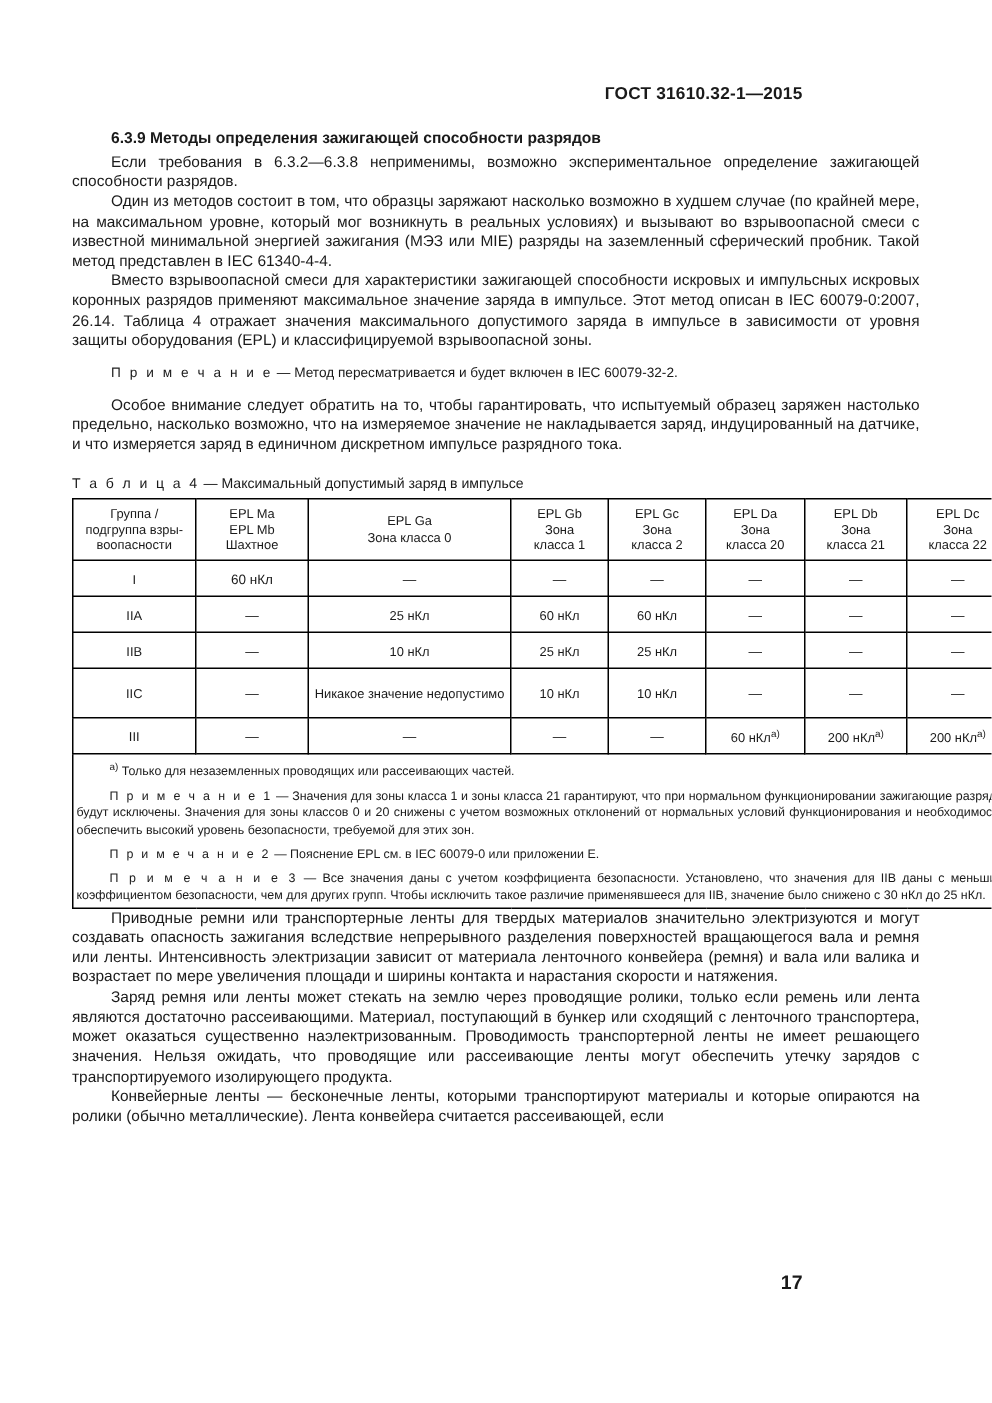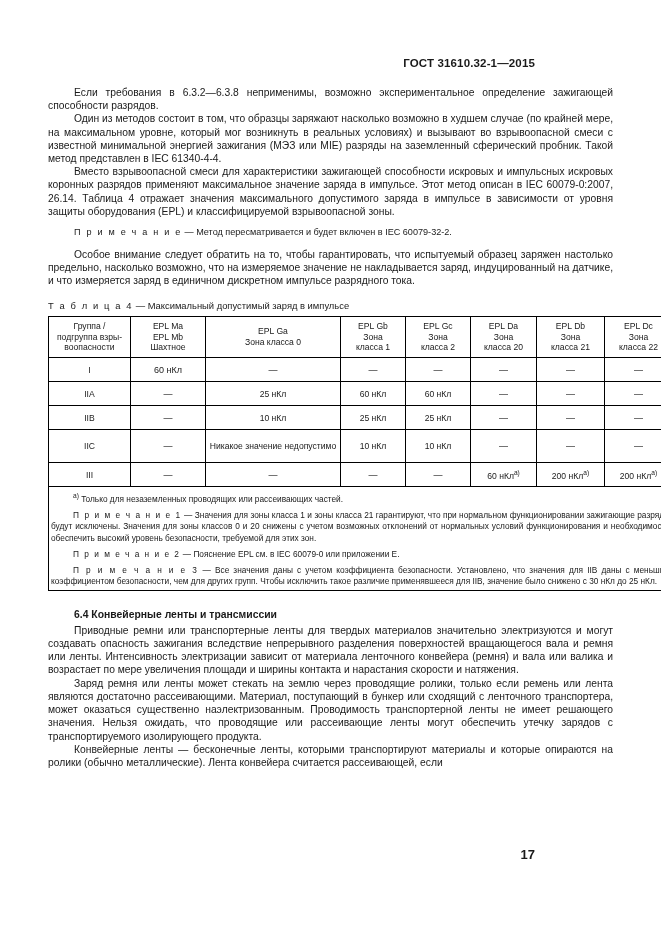--- a/index.html
+++ b/index.html
@@ -133,20 +133,21 @@
 </style>
 </head>
 <body>
 
 <div class="page">
 
   <div class="header">ГОСТ 31610.32-1—2015</div>
 
   <div class="content">
 
+    <h3 class="sec">6.3.9 Методы определения зажигающей способности разрядов</h3>
 
     <p class="body">Если требования в 6.3.2—6.3.8 неприменимы, возможно экспериментальное определение зажигающей способности разрядов.</p>
 
     <p class="body gap">Один из методов состоит в том, что образцы заряжают насколько возможно в худшем случае (по крайней мере, на максимальном уровне, который мог возникнуть в реальных условиях) и вызывают во взрывоопасной смеси с известной минимальной энергией зажигания (МЭЗ или MIE) разряды на заземленный сферический пробник. Такой метод представлен в IEC 61340-4-4.</p>
 
     <p class="body gap">Вместо взрывоопасной смеси для характеристики зажигающей способности искровых и импульсных искровых коронных разрядов применяют максимальное значение заряда в импульсе. Этот метод описан в IEC 60079-0:2007, 26.14. Таблица 4 отражает значения максимального допустимого заряда в импульсе в зависимости от уровня защиты оборудования (EPL) и классифицируемой взрывоопасной зоны.</p>
 
     <p class="note"><span class="spaced">П р и м е ч а н и е</span><span> — Метод пересматривается и будет включен в IEC 60079-32-2.</span></p>
 
     <p class="body gap" style="margin-top:9px">Особое внимание следует обратить на то, чтобы гарантировать, что испытуемый образец заряжен настолько предельно, насколько возможно, что на измеряемое значение не накладывается заряд, индуцированный на датчике, и что измеряется заряд в единичном дискретном импульсе разрядного тока.</p>
@@ -262,21 +263,20 @@
           <td class="notes" colspan="8">
             <p class="fnote"><sup class="fn">а)</sup><span> Только для незаземленных проводящих или рассеивающих частей.</span></p>
             <p><span class="spaced">П р и м е ч а н и е  1</span><span> — Значения для зоны класса 1 и зоны класса 21 гарантируют, что при нормальном функционировании зажигающие разряды будут исключены. Значения для зоны классов 0 и 20 снижены с учетом возможных отклонений от нормальных условий функционирования и необходимости обеспечить высокий уровень безопасности, требуемой для этих зон.</span></p>
             <p><span class="spaced">П р и м е ч а н и е  2</span><span> — Пояснение EPL см. в IEC 60079-0 или приложении Е.</span></p>
             <p><span class="spaced">П р и м е ч а н и е  3</span><span> — Все значения даны с учетом коэффициента безопасности. Установлено, что значения для IIB даны с меньшим коэффициентом безопасности, чем для других групп. Чтобы исключить такое различие применявшееся для IIB, значение было снижено с 30 нКл до 25 нКл.</span></p>
           </td>
         </tr>
       </tbody>
     </table>
 
-    <h3 class="sec" style="margin-top:17px">6.4 Конвейерные ленты и трансмиссии</h3>
 
 
     <p class="body">Приводные ремни или транспортерные ленты для твердых материалов значительно электризуются и могут создавать опасность зажигания вследствие непрерывного разделения поверхностей вращающегося вала и ремня или ленты. Интенсивность электризации зависит от материала ленточного конвейера (ремня) и вала или валика и возрастает по мере увеличения площади и ширины контакта и нарастания скорости и натяжения.</p>
 
     <p class="body gap">Заряд ремня или ленты может стекать на землю через проводящие ролики, только если ремень или лента являются достаточно рассеивающими. Материал, поступающий в бункер или сходящий с ленточного транспортера, может оказаться существенно наэлектризованным. Проводимость транспортерной ленты не имеет решающего значения. Нельзя ожидать, что проводящие или рассеивающие ленты могут обеспечить утечку зарядов с транспортируемого изолирующего продукта.</p>
 
 
     <p class="body">Конвейерные ленты — бесконечные ленты, которыми транспортируют материалы и которые опираются на ролики (обычно металлические). Лента конвейера считается рассеивающей, если</p>
 
   </div>

